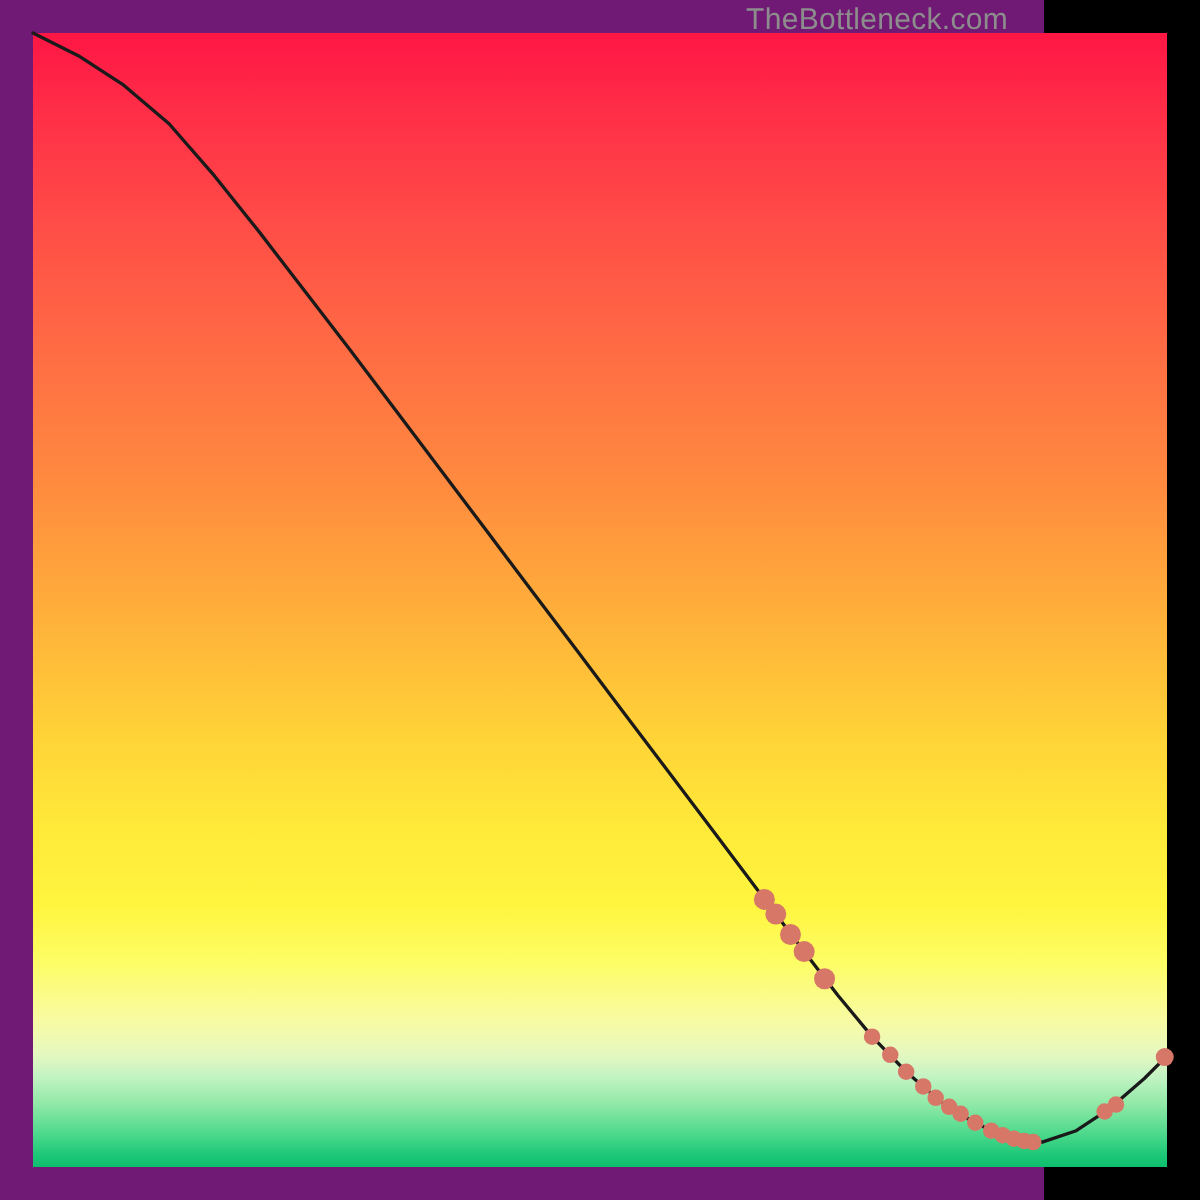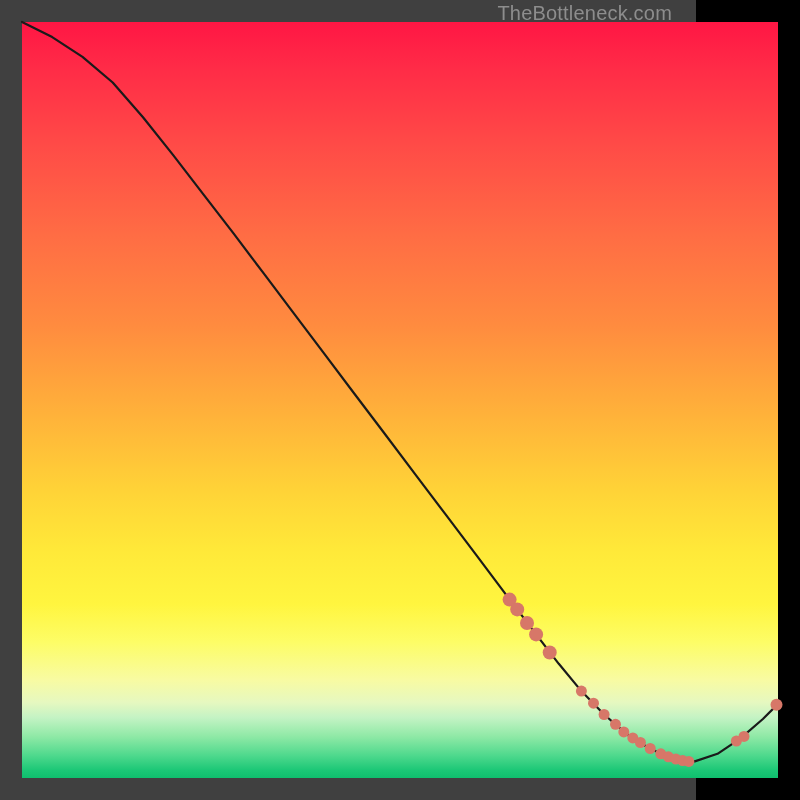--- a/index.html
+++ b/index.html
@@ -8,21 +8,21 @@
     width: 800px;
     height: 800px;
     background: #000;
     overflow: hidden;
     font-family: Arial, Helvetica, sans-serif;
   }
   .frame {
     position: relative;
     width: 696px;
     height: 800px;
-    background: #404040;
+    background: #701a75;
     text-decoration: underline;
   }
   .plot {
     position: absolute;
     left: 22px;
     top: 22px;
     width: 756px;
     height: 756px;
     
     background: linear-gradient(

